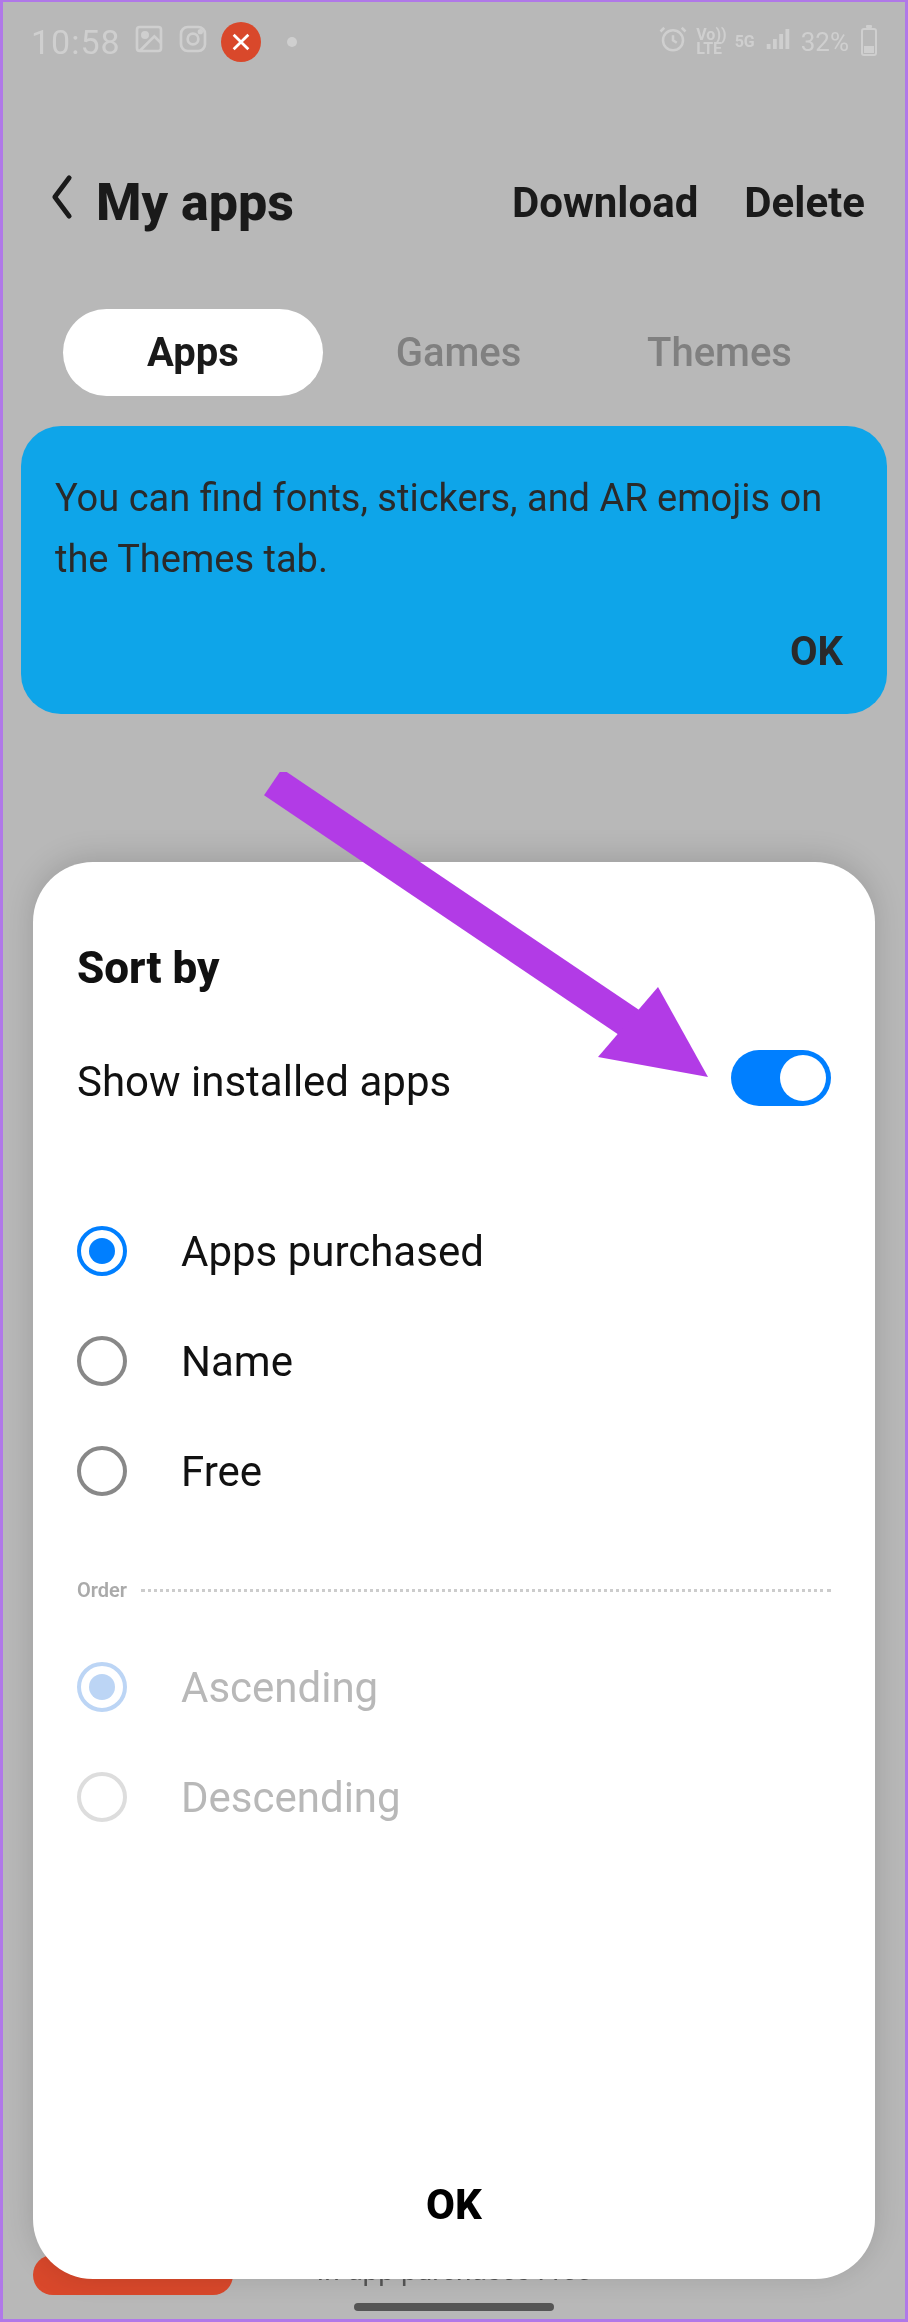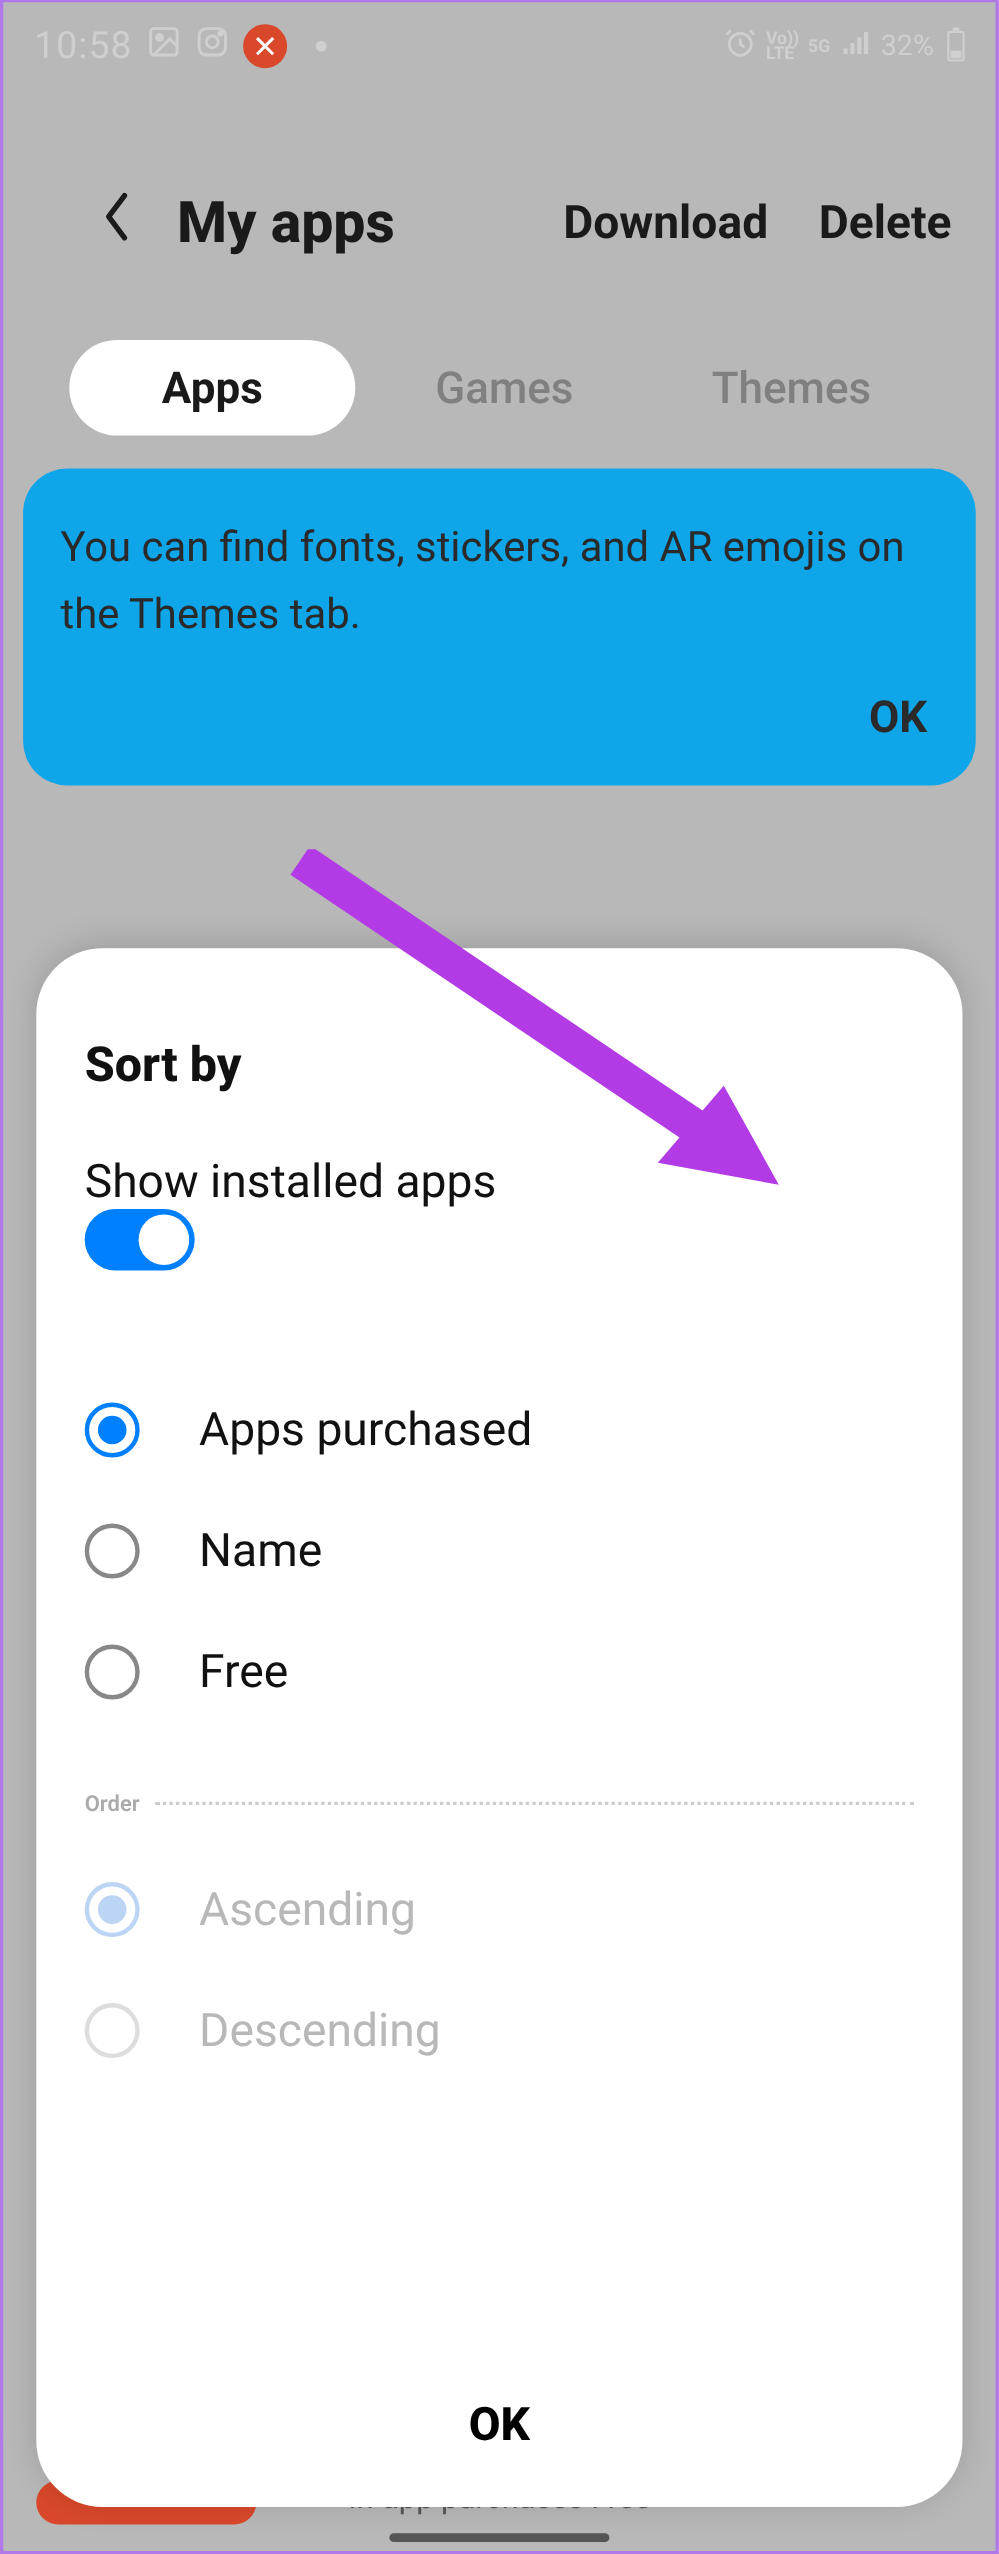--- a/index.html
+++ b/index.html
@@ -31,23 +31,22 @@
     display: flex; align-items: center; justify-content: center; color: #fff;
   }
   .dot { width:10px; height:10px; border-radius:50%; background:#cfcfcf; margin-left: 14px;}
   .battery-shell { width: 16px; height: 28px; border: 2px solid #cfcfcf; border-radius: 3px; margin-left: 4px; position: relative;}
   .battery-shell::after { content:''; position:absolute; top:-5px; left:3px; width:6px; height:3px; background:#cfcfcf; border-radius:1px;}
   .battery-fill { position:absolute; bottom:1px; left:1px; right:1px; height:30%; background:#cfcfcf;}
   
   .header {
     display: flex;
     align-items: center;
-    gap: 36px;
+    gap: 15px;
     padding: 90px 40px 40px 40px;
-    margin-left: 44px;
   }
   .back-chevron { font-size: 44px; color: #333; font-weight: 300; padding: 0 4px;}
   .header-title { font-size: 52px; font-weight: 800; color: #1a1a1a; flex-shrink:0;}
   .header-actions { display:flex; gap:46px; margin-left:auto;}
   .header-action { font-size: 42px; font-weight: 700; color: #1a1a1a;}
   
   .tabs {
     display:flex;
     gap: 10px;
     padding: 36px 60px 30px;
@@ -104,23 +103,22 @@
     background: #ffffff;
     border-radius: 60px;
     padding: 80px 44px 0;
     box-shadow: 0 -4px 30px rgba(0,0,0,0.15);
     z-index: 40;
     display: flex;
     flex-direction: column;
   }
   .modal-title { font-size: 44px; font-weight: 800; color: #111; margin-bottom: 56px;}
   .toggle-row {
-    display: flex; align-items: flex-start; justify-content: space-between;
+    display: flex; align-items: flex-end; justify-content: space-between;
     margin-bottom: 90px;
-    flex-direction: column;
   }
   .toggle-label { font-size: 42px; color: #111; }
   .toggle {
     width: 100px; height: 56px; border-radius: 30px; background: #007fff;
     position: relative;
   }
   .toggle-knob {
     position: absolute; right: 5px; top: 5px; width: 46px; height: 46px; border-radius: 50%; background: #fff;
   }
   .radio-row {

